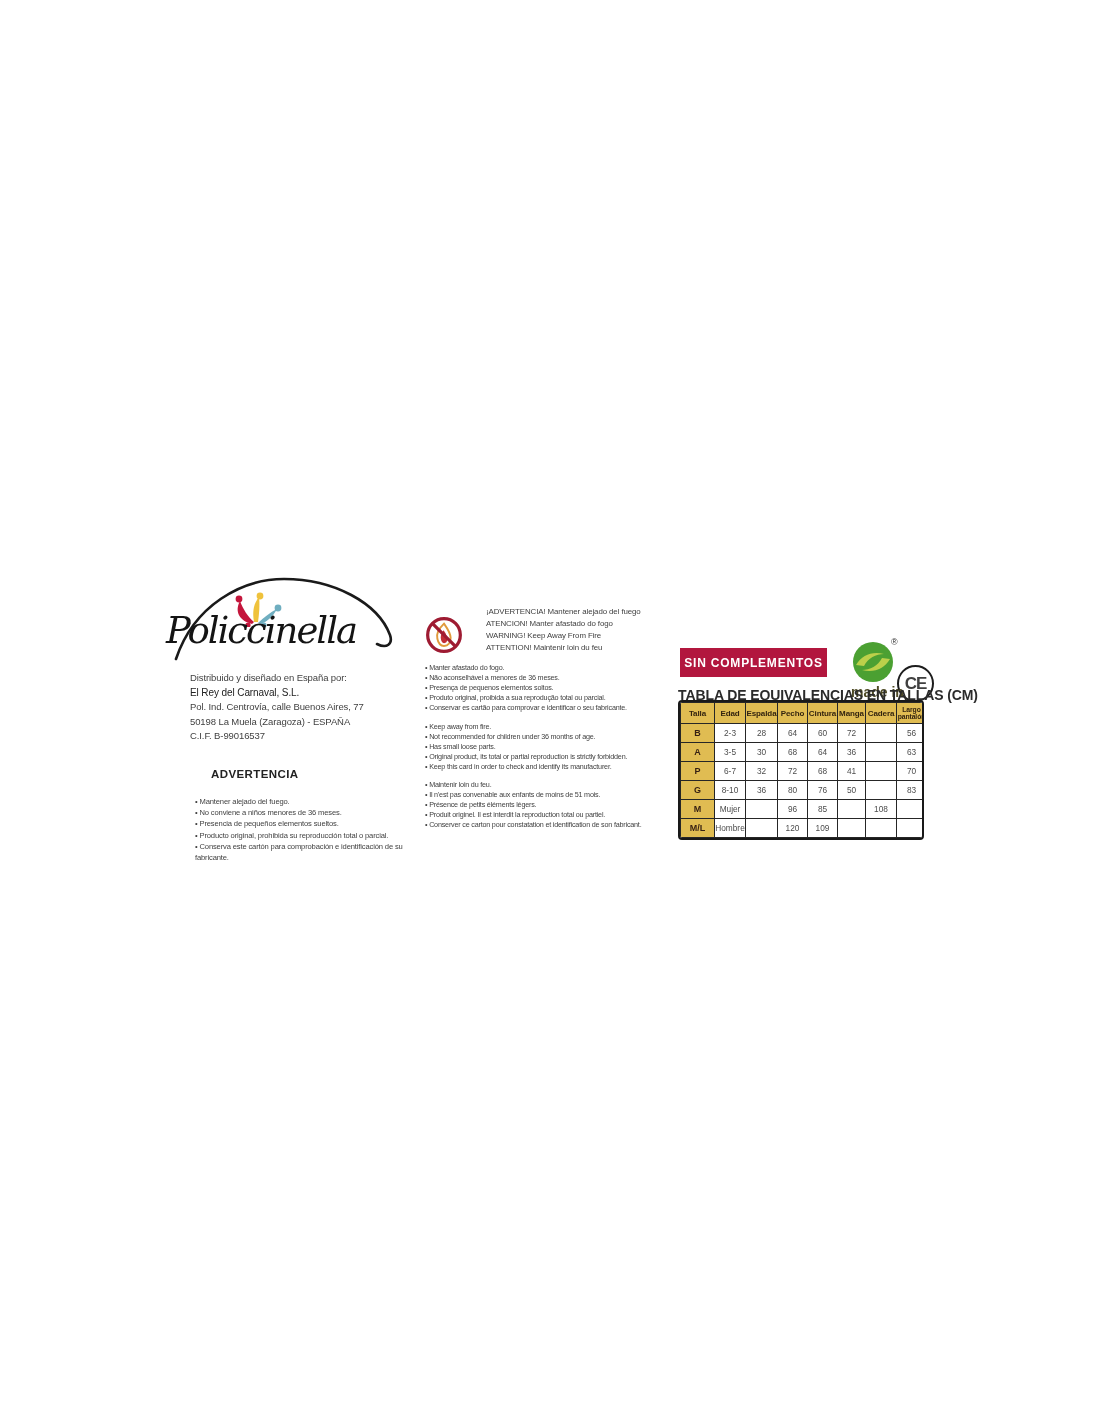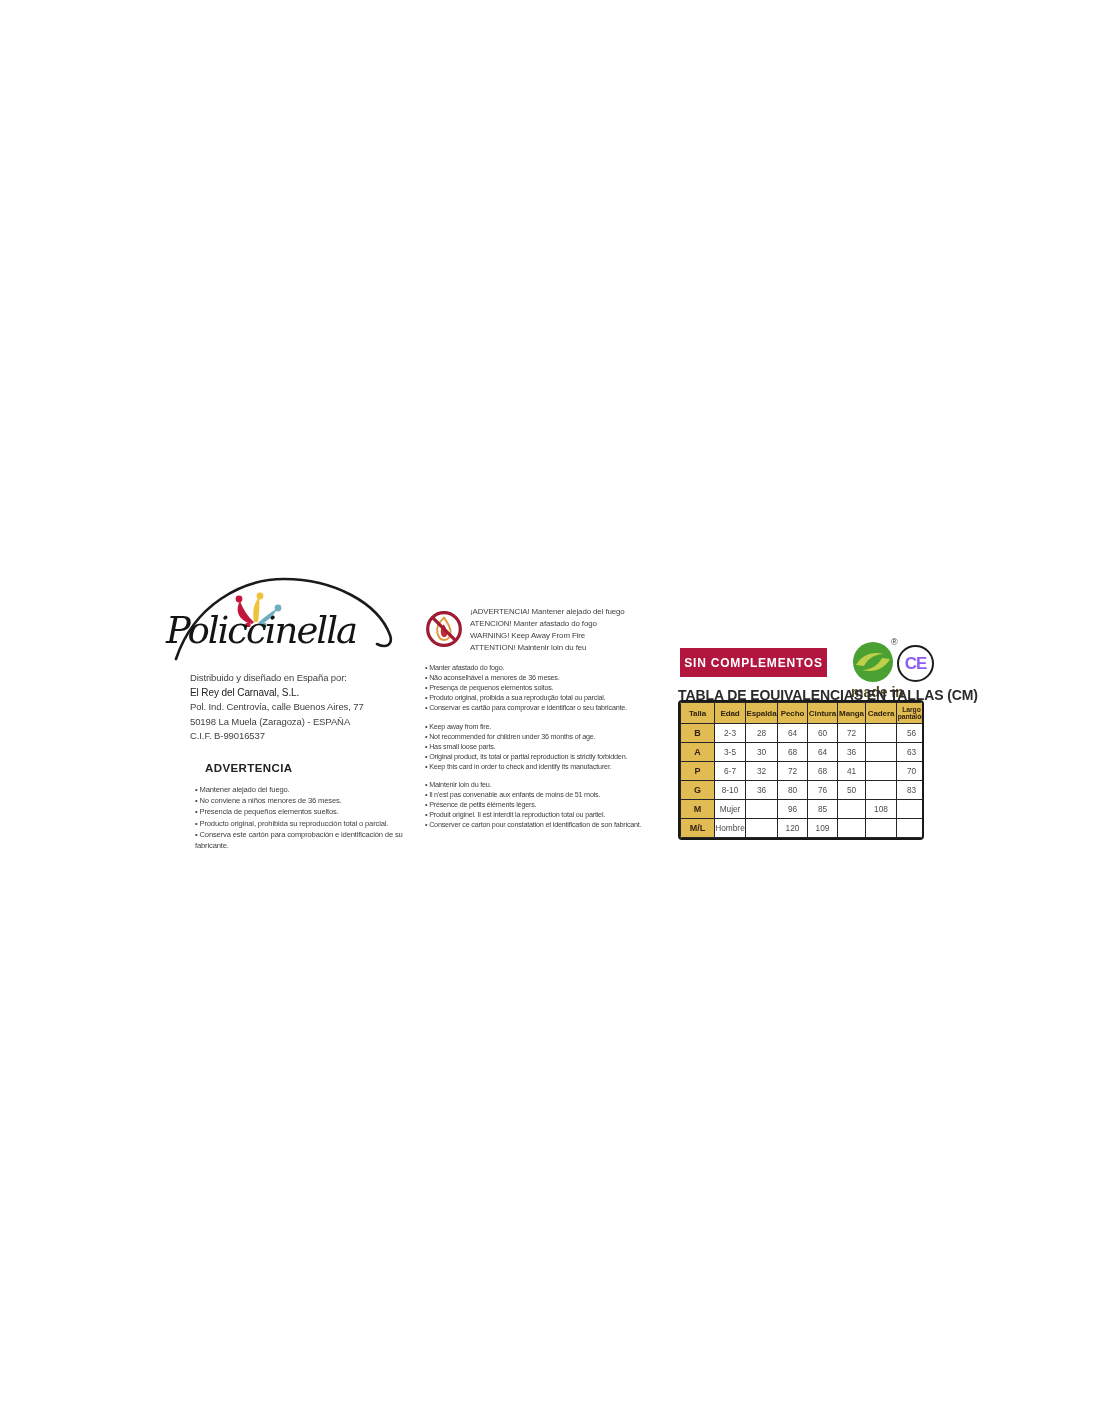--- a/index.html
+++ b/index.html
@@ -12,43 +12,43 @@
   .wordmark{position:absolute;left:0px;top:36px;width:232px;
             font-family:"DejaVu Serif",serif;font-style:italic;font-size:37px;
             color:#141414;letter-spacing:-2px;white-space:nowrap;}
   .hat{position:absolute;left:64px;top:18px;}
 
   
   .distributor{position:absolute;left:190px;top:671px;width:220px;
                font-size:9.5px;line-height:14.6px;letter-spacing:-0.1px;}
   .distributor .bold{font-weight:normal;font-size:10px;color:#222;}
   .advertencia{position:absolute;left:195px;top:752px;width:218px;}
-  .advertencia h3{margin:10px;font-size:11.5px;letter-spacing:0.4px;color:#222;}
+  .advertencia h3{margin:16px;font-size:11.5px;letter-spacing:0.4px;color:#222;}
   ul.bullets{margin:6px 0 0 0;padding:0;list-style:none;font-size:7.6px;line-height:11.2px;letter-spacing:-0.15px;}
   ul.bullets li::before{content:"• ";}
 
   
   .midcol{position:absolute;left:425px;top:604px;width:240px;}
-  .fire-row{display:flex;align-items:center;}
+  .fire-row{display:flex;align-items:flex-end;gap:16px;}
   .fire-lines{margin:2px 0 0 7px;padding:0;list-style:none;
               font-size:7.9px;line-height:12.1px;letter-spacing:-0.1px;}
   .midcol ul.mlist{margin:9px 0 0 0;padding:0;list-style:none;
                    font-size:7.2px;line-height:9.9px;letter-spacing:-0.2px;}
   .midcol ul.mlist li::before{content:"• ";}
   .mlist.first{margin-top:10px;}
 
   
   .badge{position:absolute;left:680px;top:648px;width:147px;height:29px;
          background:var(--banner-red,#B2163E);color:#fff;font-weight:bold;
          font-size:12px;letter-spacing:0.8px;display:flex;align-items:center;justify-content:center;}
   .greendot{position:absolute;left:852px;top:641px;}
   .registered{position:absolute;left:891px;top:637px;font-size:9px;color:#333;}
-  .ce{position:absolute;left:897px;top:645px;width:37px;height:37px;border:2.5px solid #1d1d1d;
+  .ce{position:absolute;left:897px;top:665px;width:37px;height:37px;border:2.5px solid #1d1d1d;
       border-radius:50%;display:flex;align-items:center;justify-content:center;
-      font-weight:bold;font-size:17px;color:#8b5cf6;letter-spacing:-1px;box-sizing:border-box;}
+      font-weight:bold;font-size:17px;color:#404040;letter-spacing:-1px;box-sizing:border-box;}
   .madein{position:absolute;left:851px;top:684px;width:88px;text-align:left;
           font-size:14px;font-weight:bold;color:#4f4b26;}
 
   .tbl-title{position:absolute;left:678px;top:687px;font-size:14px;font-weight:bold;
              color:#2b2b2b;letter-spacing:-0.1px;}
   .tbl-frame{position:absolute;left:678px;top:700px;width:246px;border:2.5px solid #191919;
              border-radius:4px;overflow:hidden;background:#fff;box-sizing:border-box;}
   table.sizes{border-collapse:collapse;width:100%;table-layout:fixed;}
   table.sizes th,table.sizes td{border:1px solid #262626;text-align:center;padding:0;
              overflow:hidden;}

